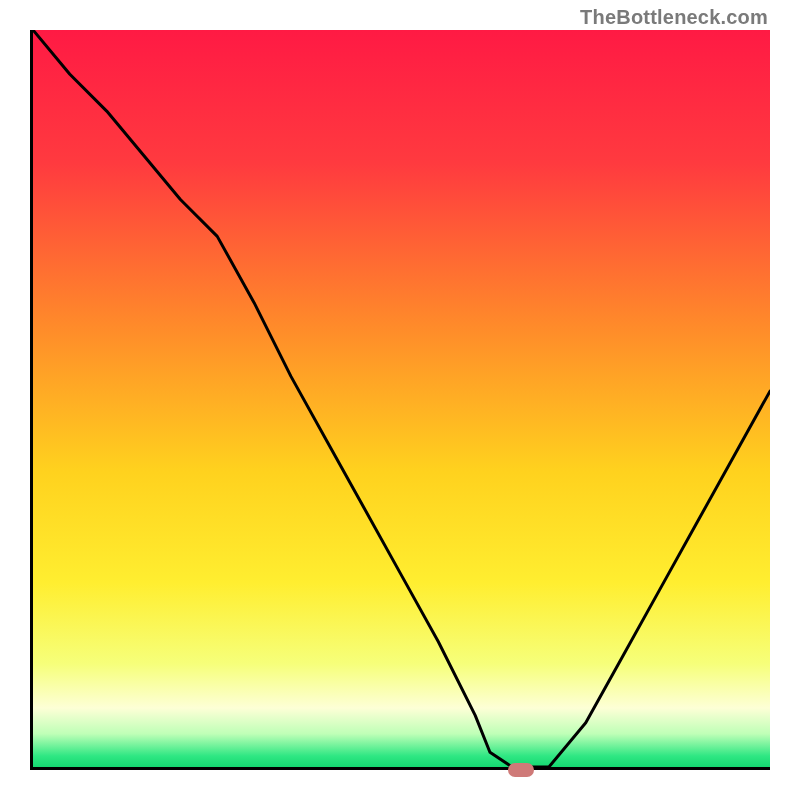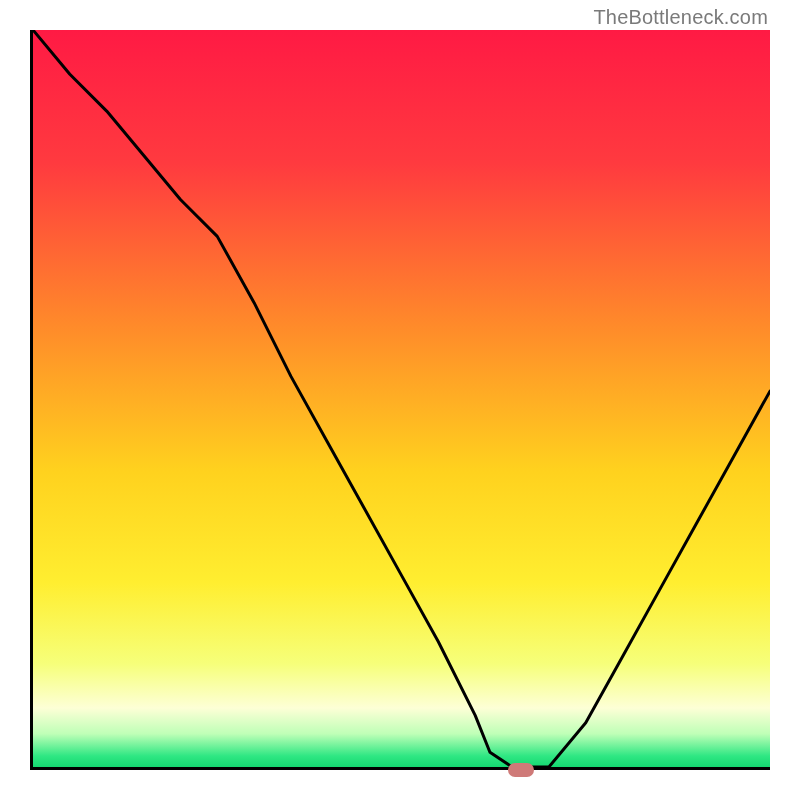--- a/index.html
+++ b/index.html
@@ -31,21 +31,21 @@
     left: 0;
     top: 0;
     width: 100%;
     height: 100%;
   }
   .attribution {
     position: absolute;
     right: 32px;
     top: 6px;
     font-size: 20px;
-    font-weight: 400;
+    font-weight: 700;
     color: #7a7a7a;
     letter-spacing: 0.2px;
   }
   svg.curve {
     position: absolute;
     left: 0;
     top: 0;
     width: 100%;
     height: 100%;
     pointer-events: none;

